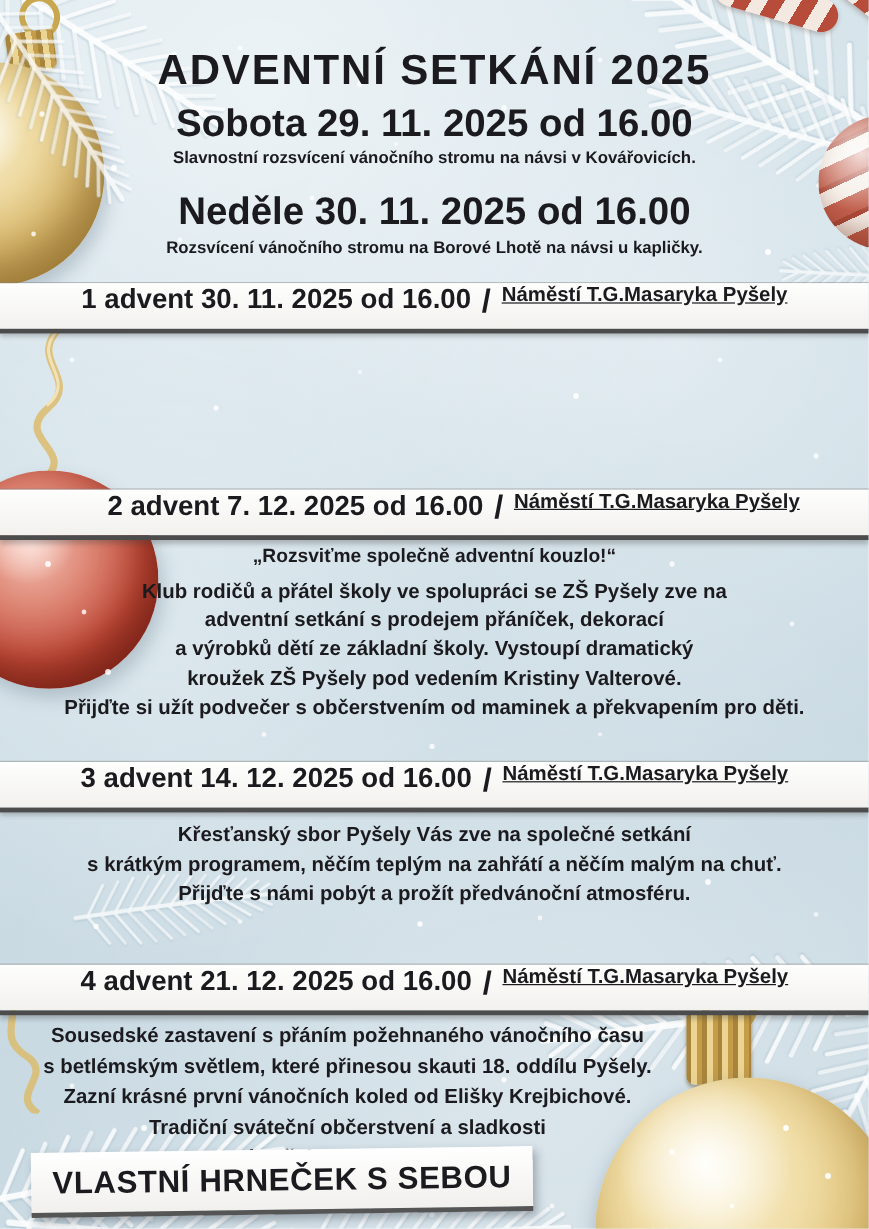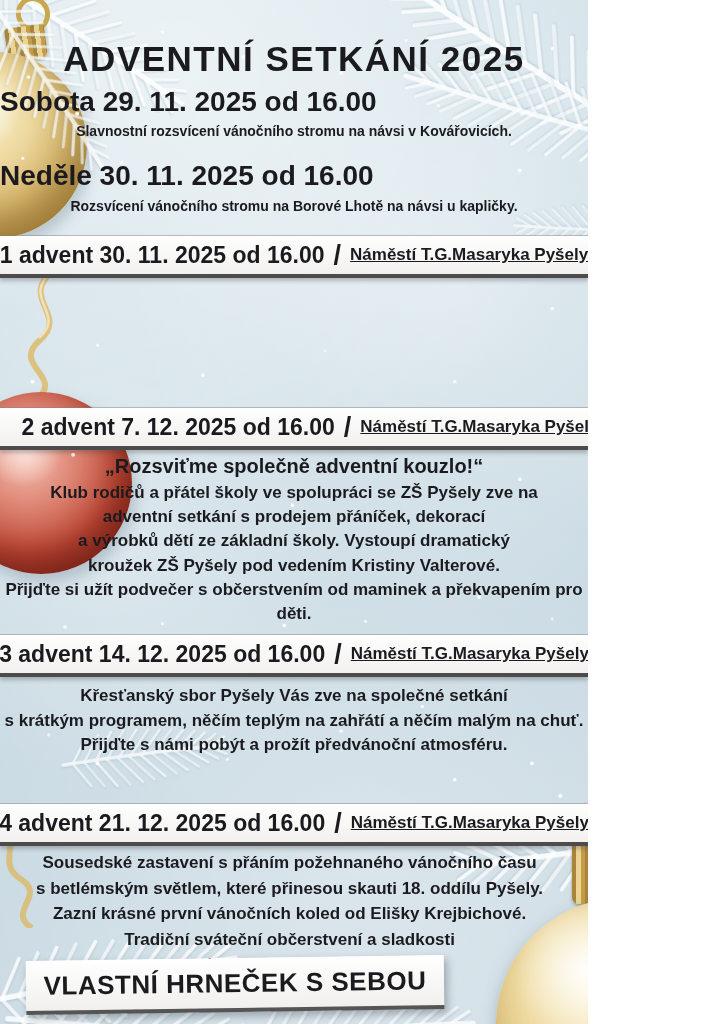--- a/index.html
+++ b/index.html
@@ -1,17 +1,17 @@
 <!DOCTYPE html>
 <html style="--background_top: #d8e6ec; --background_bottom: #c8d9e2; --text: #1b1b1f; --strip_background: #f4f3f0; --strip_edge: #4c4c4c; --gold: #d9ba6e; --red_ornament: #b23a2e; --frost_white: #ffffff;"><head>
 <meta charset="utf-8">
 <style>
   html,body { margin:0; padding:0; }
   .poster {
-    position:relative; width:588px; height:1024px; overflow:hidden;
+    position:relative; width:724px; height:1024px; overflow:hidden;
     font-family:"Liberation Sans", sans-serif; color:var(--text,#1b1b1f);
     background:linear-gradient(165deg, var(--background_top,#d8e6ec) 0%, #cfdfe7 40%, #c8d9e2 72%, #cfdde5 100%);
   }
   .poster::before { content:""; position:absolute; inset:0; z-index:0;
     background:
       radial-gradient(circle at 30% 7%, rgba(255,255,255,.55), rgba(255,255,255,0) 42%),
       radial-gradient(circle at 78% 28%, rgba(255,255,255,.35), rgba(255,255,255,0) 38%),
       radial-gradient(circle at 18% 52%, rgba(255,255,255,.30), rgba(255,255,255,0) 34%),
       radial-gradient(circle at 60% 86%, rgba(255,255,255,.30), rgba(255,255,255,0) 45%);
   }
@@ -60,41 +60,41 @@
     box-shadow: 0 2px 4px rgba(90,60,50,.3); }
   .candy-1 { left:594px; top:-12px; width:106px; height:28px; transform:rotate(16deg); }
   .candy-2 { left:696px; top:-8px; width:64px; height:22px; transform:rotate(38deg); }
   .ribbon { position:absolute; z-index:1; }
   .ribbon-left { left:-6px; top:268px; width:92px; height:168px; }
   .ribbon-bl { left:-12px; top:818px; width:72px; height:110px; }
   .snow { position:absolute; inset:0; z-index:5; pointer-events:none; }
   
   .title { position:absolute; left:0; width:100%; top:16px; text-align:center; z-index:10;
     font-size:35px; font-weight:bold; letter-spacing:1.5px; }
-  .ev-h { position:absolute; left:0; width:100%; z-index:10;
-    font-size:28px; font-weight:bold; line-height:28px; }
+  .ev-h { position:absolute; left:0; width:100%; text-align:center; z-index:10;
+    font-size:32px; font-weight:bold; line-height:28px; }
   .ev-d { position:absolute; left:0; width:100%; text-align:center; z-index:10;
     font-size:14px; font-weight:bold; line-height:24px; }
   .ev1-h { top:88px; } .ev1-d { top:119px; }
   .ev2-h { top:162px; } .ev2-d { top:194px; }
   .strip { position:absolute; left:0; right:0; height:38px; z-index:10;
     background:linear-gradient(180deg,#fefefd,#f2f1ee);
     border-bottom:4px solid #4c4c4c;
     box-shadow: 0 -1px 0 rgba(130,130,130,.45), 0 3px 4px rgba(60,60,60,.3);
-    display:flex; align-items:center; justify-content:center; gap:9px; }
+    display:flex; align-items:flex-start; justify-content:center; gap:9px; }
   .s1 { top:236px; } .s2 { top:408px;padding-left:32px; } .s3 { top:635px; } .s4 { top:804px; }
   .sh { font-size:23px; font-weight:bold; white-space:nowrap; }
   .slash { font-size:27px; font-weight:bold; }
   .loc { font-size:17px; font-weight:bold; white-space:nowrap;text-decoration:underline; }
   .para { position:absolute; left:0; right:0; text-align:center; z-index:10;
     font-size:17px; font-weight:bold; line-height:24.5px; }
   .p1 { top:288px; } .p2 { top:481px; line-height:24.2px; } .p3 { top:684px; }
   .p4 { top:850px; left:36px; right:auto; text-align:center; line-height:25.5px; }
   .sub-h { position:absolute; left:0; width:100%; top:455px; text-align:center; z-index:10;
-    font-size:20px; font-weight:bold; }
+    font-size:16px; font-weight:bold; }
   .mug-box { position:absolute; left:26px; top:958px; width:418px; height:50px; z-index:10;
     background:linear-gradient(180deg,#ffffff,#f1f0ed);
     border-bottom:4px solid #555; box-shadow:3px 4px 8px rgba(40,50,60,.35);
     transform:rotate(-0.8deg);
     display:flex; align-items:center; justify-content:center;
     font-size:26px; font-weight:bold; letter-spacing:.5px; }
 </style>
 </head>
 <body>
 

